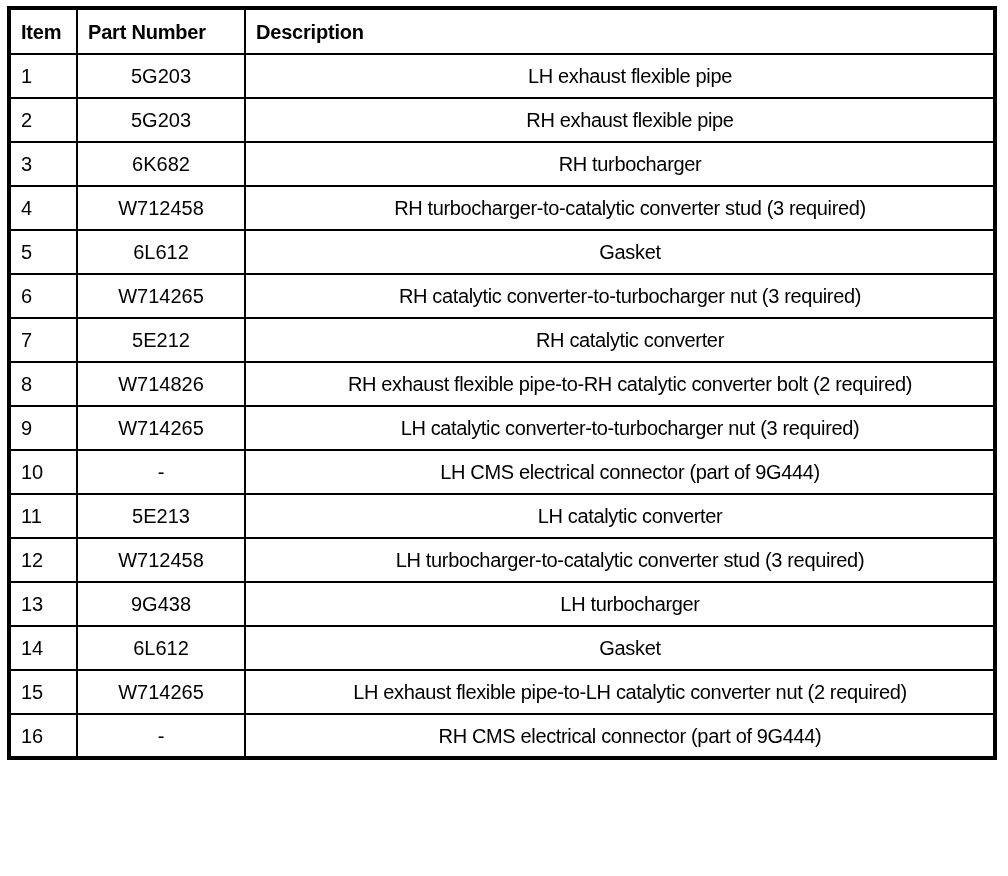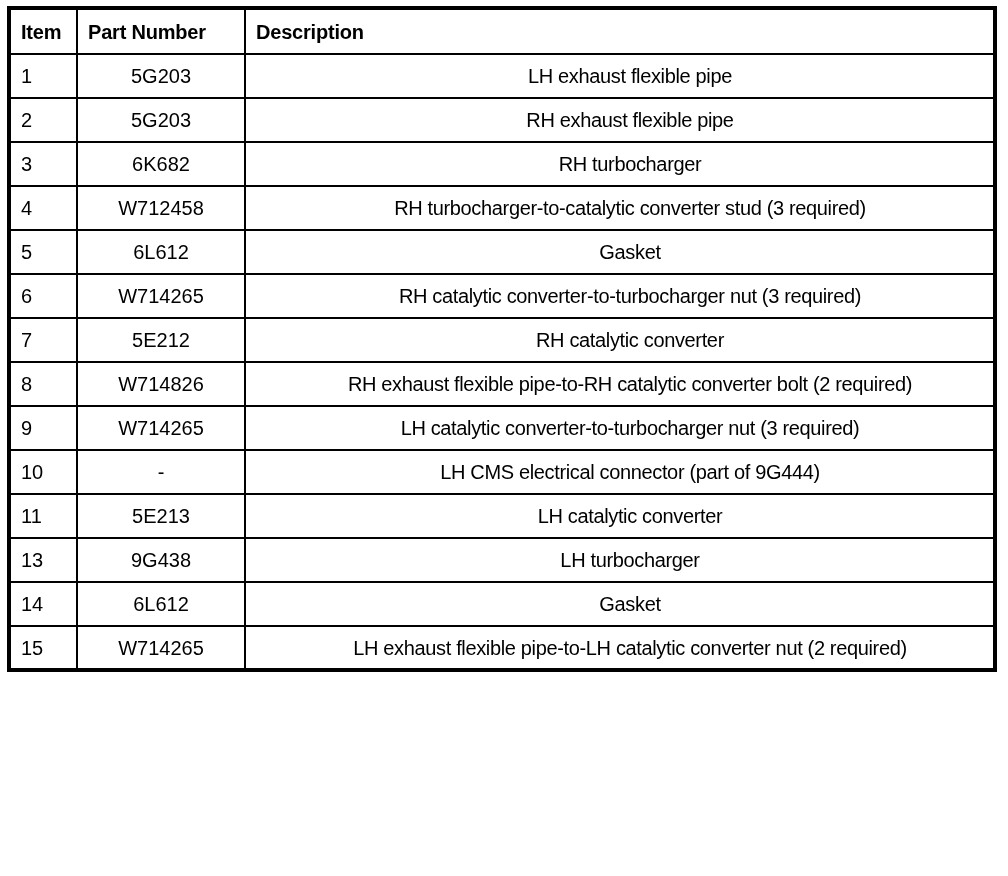--- a/index.html
+++ b/index.html
@@ -138,29 +138,39 @@
         <td class="cell-item">10</td>
         <td class="cell-part">-</td>
         <td class="cell-desc">LH CMS electrical connector (part of 9G444)</td>
       </tr>
       <tr>
         <td class="cell-item">11</td>
         <td class="cell-part">5E213</td>
         <td class="cell-desc">LH catalytic converter</td>
       </tr>
       <tr>
+        <td class="cell-item">12</td>
+        <td class="cell-part">W712458</td>
+        <td class="cell-desc">LH turbocharger-to-catalytic converter stud (3 required)</td>
+      </tr>
+      <tr>
         <td class="cell-item">13</td>
         <td class="cell-part">9G438</td>
         <td class="cell-desc">LH turbocharger</td>
       </tr>
       <tr>
         <td class="cell-item">14</td>
         <td class="cell-part">6L612</td>
         <td class="cell-desc">Gasket</td>
       </tr>
       <tr>
         <td class="cell-item">15</td>
         <td class="cell-part">W714265</td>
         <td class="cell-desc">LH exhaust flexible pipe-to-LH catalytic converter nut (2 required)</td>
       </tr>
+      <tr>
+        <td class="cell-item">16</td>
+        <td class="cell-part">-</td>
+        <td class="cell-desc">RH CMS electrical connector (part of 9G444)</td>
+      </tr>
     </tbody>
   </table>
 </div>
 
 </body></html>

